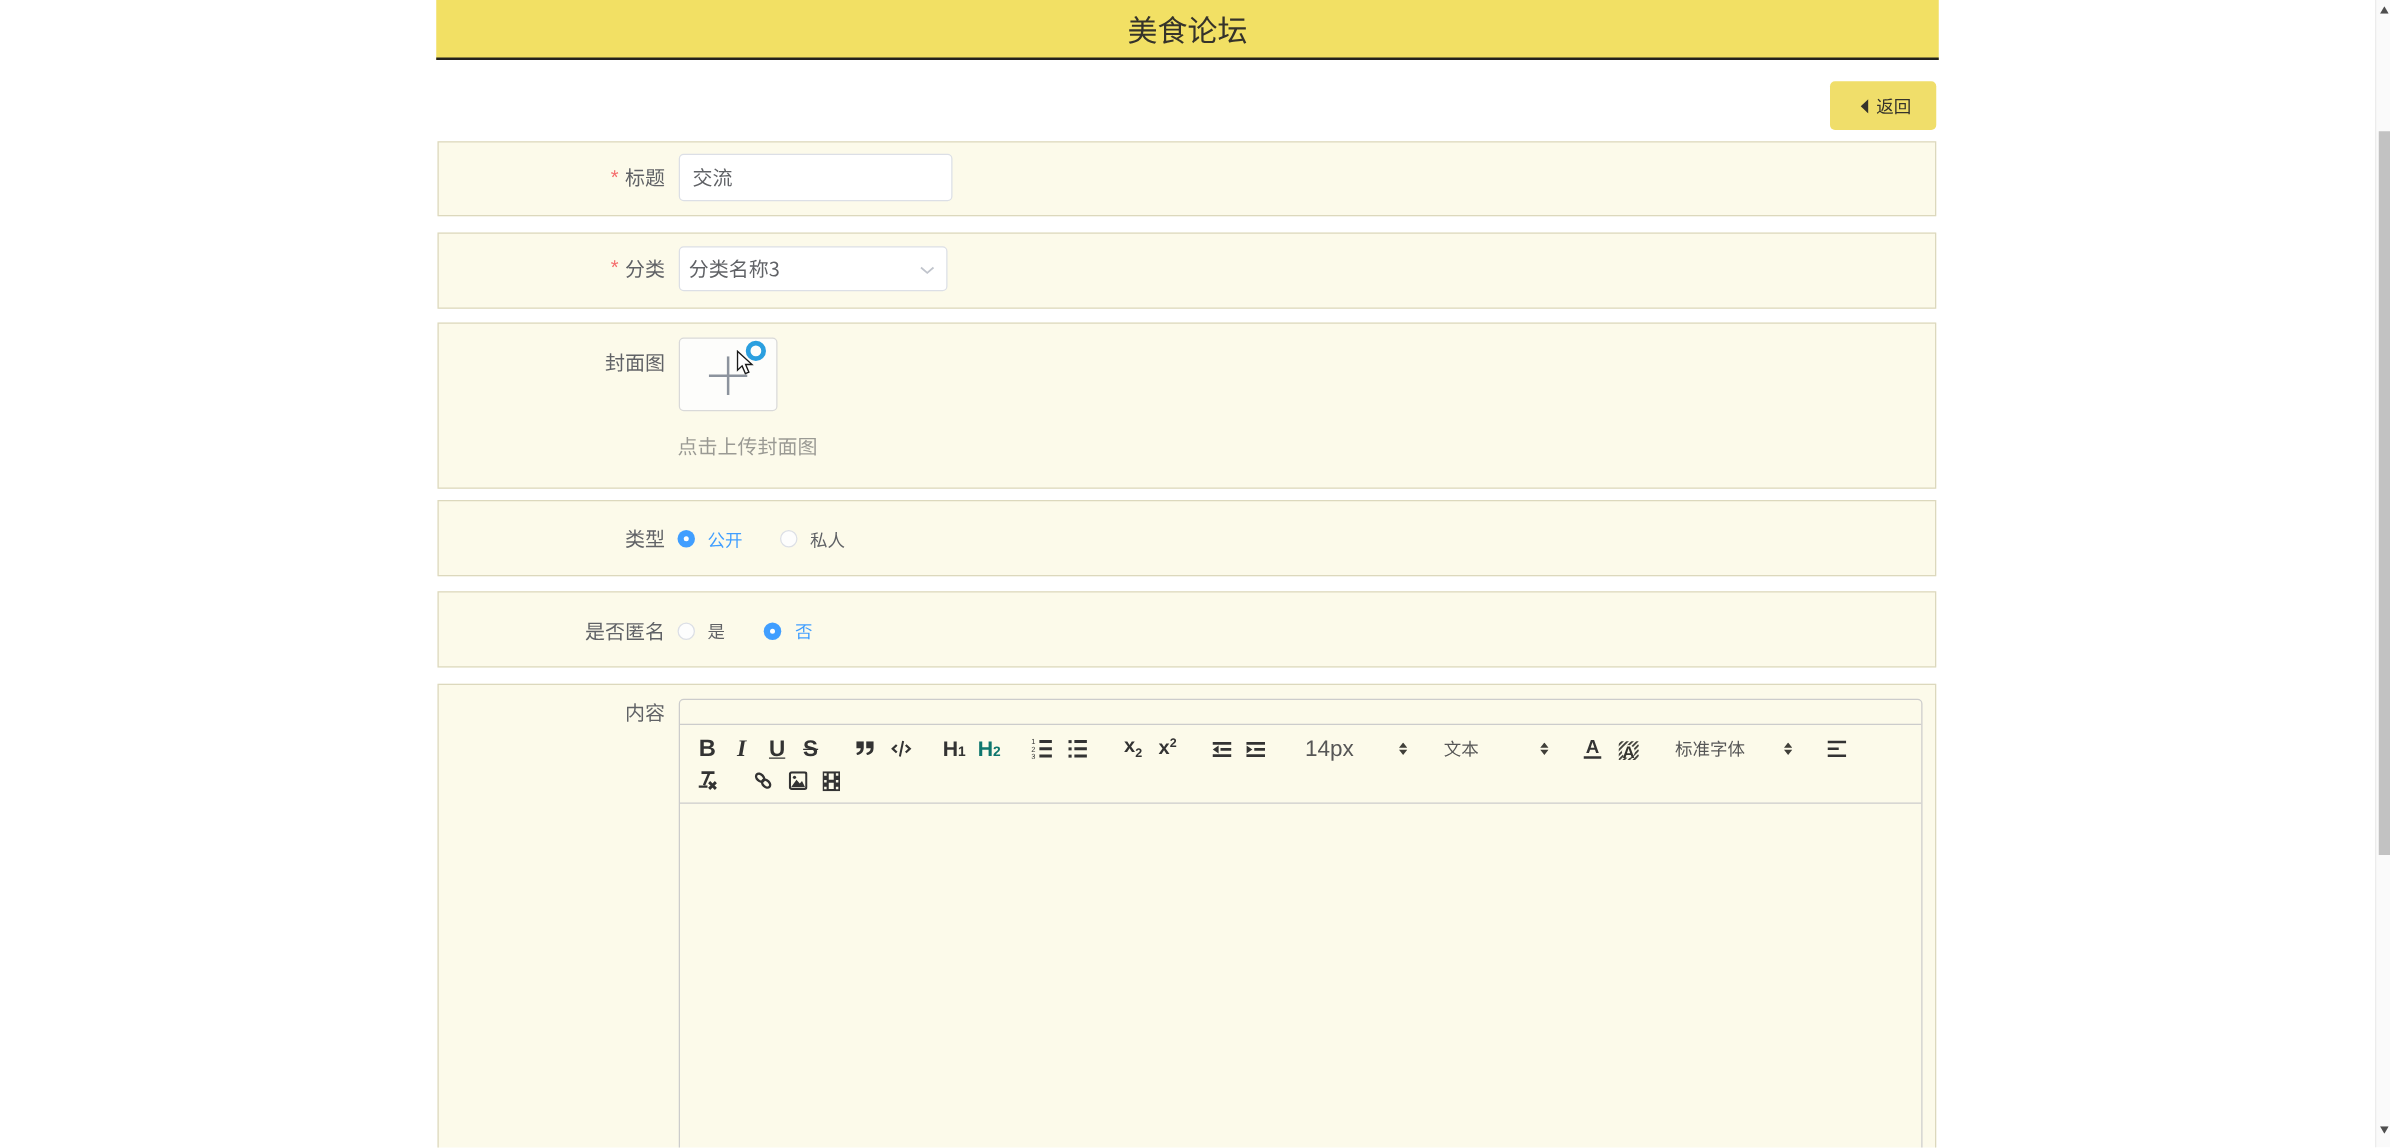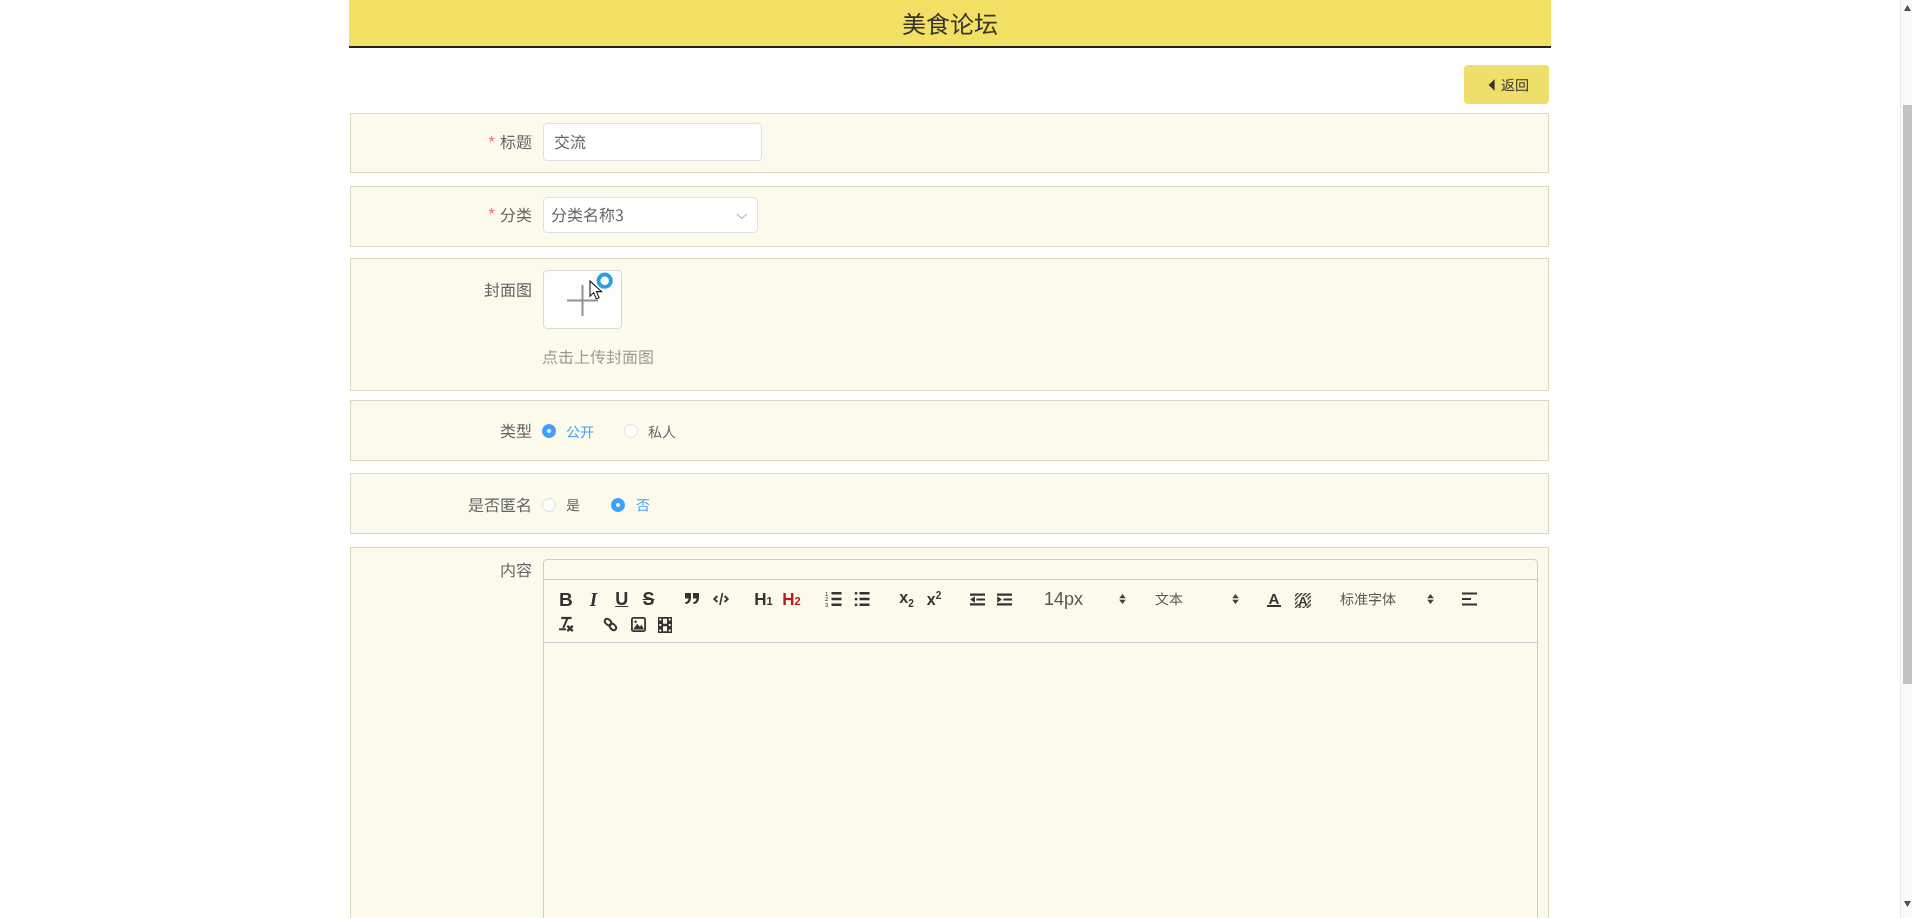--- a/index.html
+++ b/index.html
@@ -86,21 +86,21 @@
 <div style="position:absolute;left:621.7px;top:599px;transform:translate(-50%,-50%);font-family:'Liberation Sans',sans-serif;font-size:18px;font-weight:bold;color:#333;line-height:1;text-decoration:underline;">U</div>
 <div style="position:absolute;left:648.5px;top:599px;transform:translate(-50%,-50%);font-family:'Liberation Sans',sans-serif;font-size:18px;font-weight:bold;color:#333;line-height:1;text-decoration:line-through;">S</div>
 <svg style="position:absolute;left:685px;top:593px" width="14" height="11" viewBox="0 0 14 11">
     <path fill="#333" d="M0 0 H6 V5 C6 8.5 4 10.6 0.6 11 L0 9.4 C2.4 8.8 3.4 7.6 3.6 5.6 H0 Z M8 0 H14 V5 C14 8.5 12 10.6 8.6 11 L8 9.4 C10.4 8.8 11.4 7.6 11.6 5.6 H8 Z"></path>
   </svg>
 <svg style="position:absolute;left:712px;top:592px" width="18" height="14" viewBox="0 0 18 14">
     <path fill="none" stroke="#333" stroke-width="1.8" d="M5.4 4 L2.2 7 L5.4 10 M12.6 4 L15.8 7 L12.6 10"></path>
     <path fill="none" stroke="#333" stroke-width="1.6" d="M10.5 0.8 L7.9 13.2"></path>
   </svg>
 <div style="position:absolute;left:763.4px;top:599px;transform:translate(-50%,-50%);font-family:'Liberation Sans',sans-serif;font-weight:bold;color:#333;font-size:17px;line-height:1">H<span style="font-size:11px">1</span></div>
-<div style="position:absolute;left:791.4px;top:599px;transform:translate(-50%,-50%);font-family:'Liberation Sans',sans-serif;font-weight:bold;color:#b91c1c;font-size:17px;line-height:1">H<span style="font-size:11px">2</span></div>
+<div style="position:absolute;left:791.4px;top:599px;transform:translate(-50%,-50%);font-family:'Liberation Sans',sans-serif;font-weight:bold;color:#0f766e;font-size:17px;line-height:1">H<span style="font-size:11px">2</span></div>
 <svg style="position:absolute;left:825px;top:591px" width="17" height="16" viewBox="0 0 17 16">
     <path stroke="#333" stroke-width="2.4" d="M6.5 2.2 H16.5 M6.5 8 H16.5 M6.5 13.8 H16.5"></path>
     <text x="0" y="4.5" font-family="Liberation Sans" font-size="6" fill="#333">1</text>
     <text x="0" y="10.3" font-family="Liberation Sans" font-size="6" fill="#333">2</text>
     <text x="0" y="16" font-family="Liberation Sans" font-size="6" fill="#333">3</text>
   </svg>
 <svg style="position:absolute;left:853px;top:591px" width="17" height="16" viewBox="0 0 17 16">
     <path stroke="#333" stroke-width="2.4" d="M6.5 2.2 H16.5 M6.5 8 H16.5 M6.5 13.8 H16.5"></path>
     <rect x="1.8" y="1.1" width="2.5" height="2.4" fill="#333"></rect>
     <rect x="1.8" y="6.9" width="2.5" height="2.4" fill="#333"></rect>

